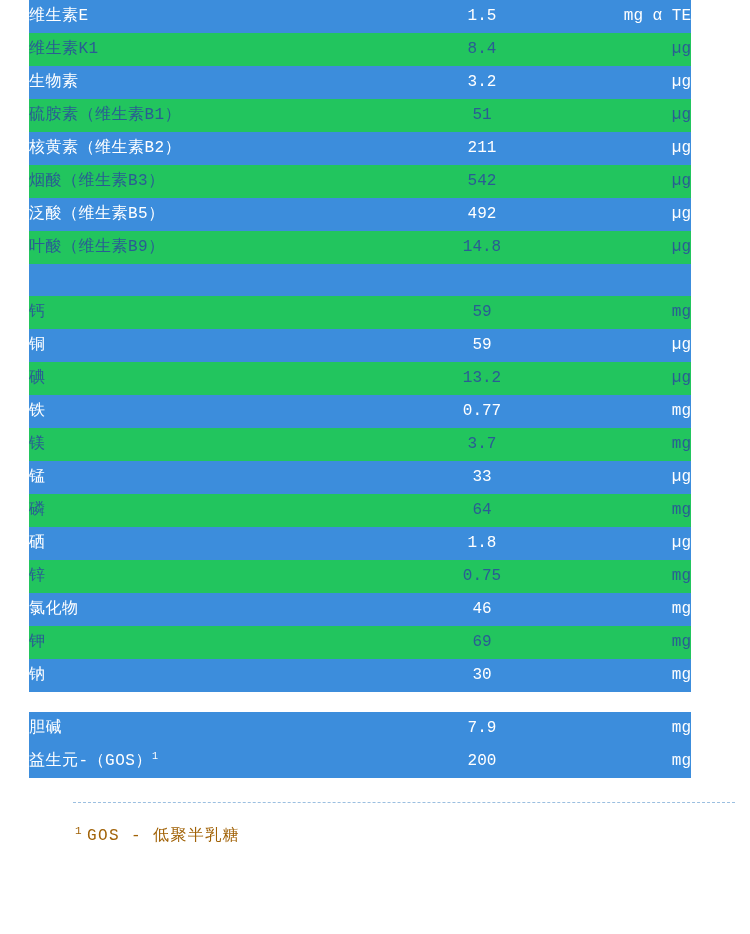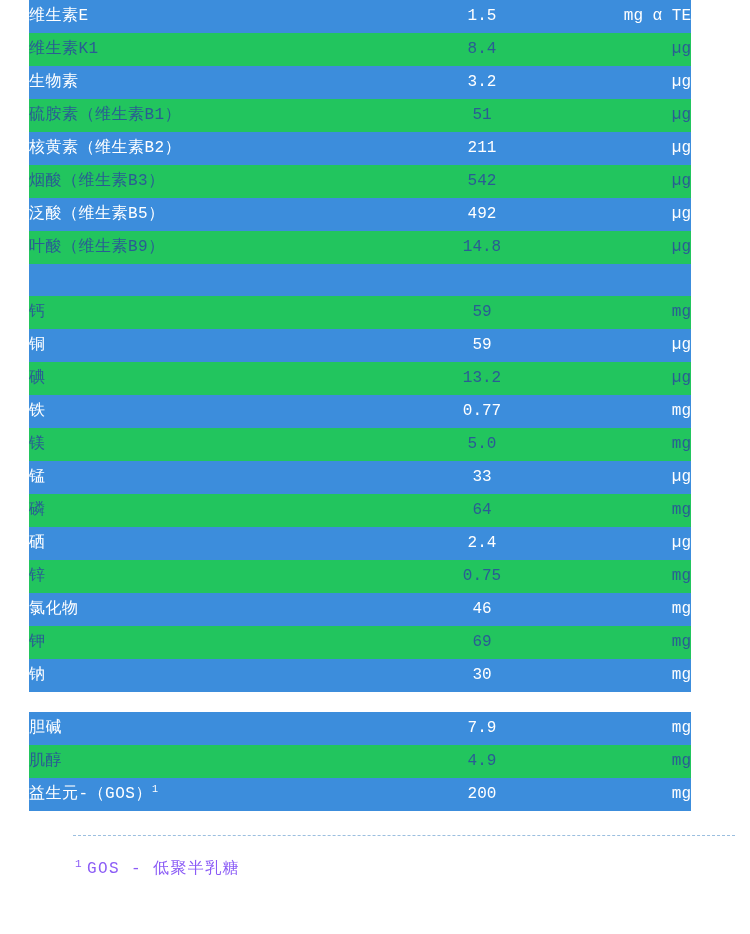--- a/index.html
+++ b/index.html
@@ -78,21 +78,21 @@
   }
   .divider {
     margin: 24px 44px 0 44px;
     width: 662px;
     border-top: 1px dashed #9bbfe0;
     height: 0;
   }
   .footnote {
     margin: 22px 0 0 0;
     padding-left: 46px;
-    color: #8b5cf6;
+    color: #a16207;
     font-size: 16px;
     letter-spacing: 1.4px;
   }
   .footnote .fn-mark {
     font-size: 11px;
     vertical-align: super;
     margin-right: 4px;
   }
   .table-wrap {
     padding-top: 0;
@@ -164,36 +164,36 @@
             <td class="c-value">13.2</td>
             <td class="c-unit">µg</td>
           </tr>
           <tr class="row-alt">
             <td class="c-name">铁</td>
             <td class="c-value">0.77</td>
             <td class="c-unit">mg</td>
           </tr>
           <tr class="row-plain">
             <td class="c-name">镁</td>
-            <td class="c-value">5.0</td>
+            <td class="c-value">3.7</td>
             <td class="c-unit">mg</td>
           </tr>
           <tr class="row-alt">
             <td class="c-name">锰</td>
             <td class="c-value">33</td>
             <td class="c-unit">µg</td>
           </tr>
           <tr class="row-plain">
             <td class="c-name">磷</td>
             <td class="c-value">64</td>
             <td class="c-unit">mg</td>
           </tr>
           <tr class="row-alt">
             <td class="c-name">硒</td>
-            <td class="c-value">2.4</td>
+            <td class="c-value">1.8</td>
             <td class="c-unit">µg</td>
           </tr>
           <tr class="row-plain">
             <td class="c-name">锌</td>
             <td class="c-value">0.75</td>
             <td class="c-unit">mg</td>
           </tr>
           <tr class="row-alt">
             <td class="c-name">氯化物</td>
             <td class="c-value">46</td>
@@ -211,25 +211,20 @@
           </tr>
           <tr class="row-spacer">
             <td colspan="3"></td>
           </tr>
           <tr class="row-spacer">
             <td colspan="3"></td>
           </tr>
           <tr class="row-alt">
             <td class="c-name">胆碱</td>
             <td class="c-value">7.9</td>
-            <td class="c-unit">mg</td>
-          </tr>
-          <tr class="row-plain">
-            <td class="c-name">肌醇</td>
-            <td class="c-value">4.9</td>
             <td class="c-unit">mg</td>
           </tr>
           <tr class="row-alt">
             <td class="c-name">益生元-（GOS）<span class="sup">1</span></td>
             <td class="c-value">200</td>
             <td class="c-unit">mg</td>
           </tr>
         </tbody>
     </table>
   </div>

